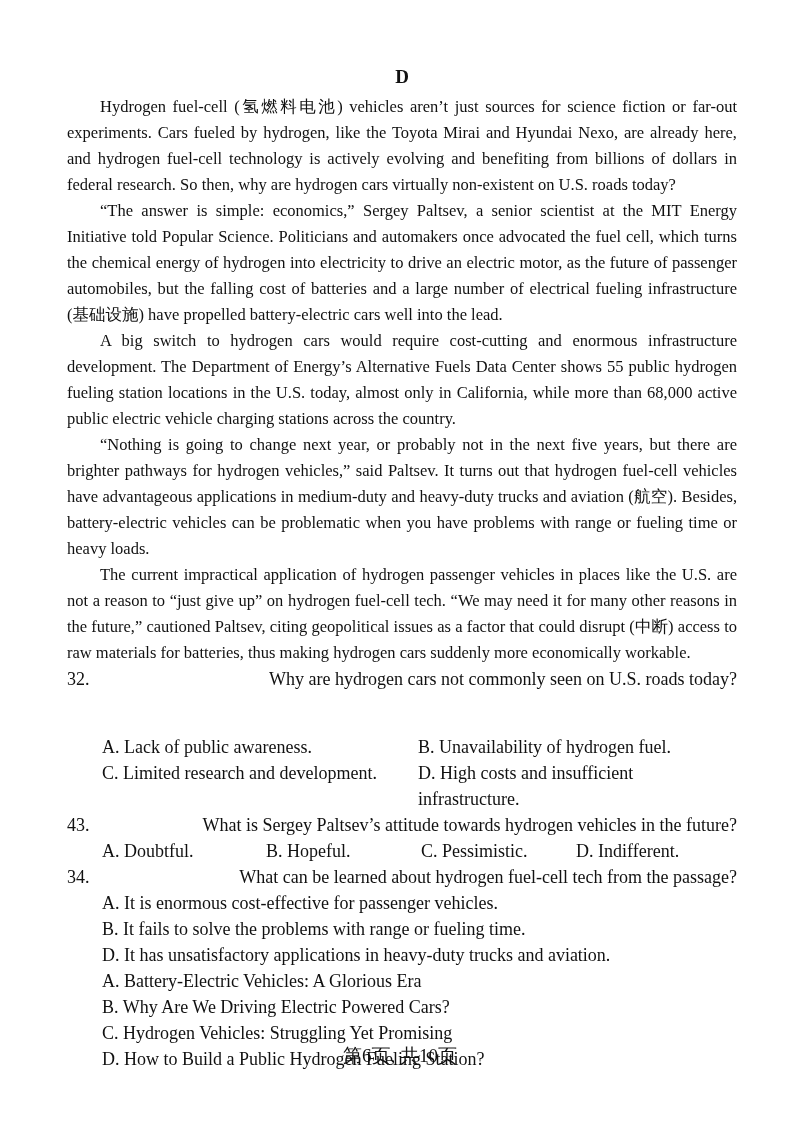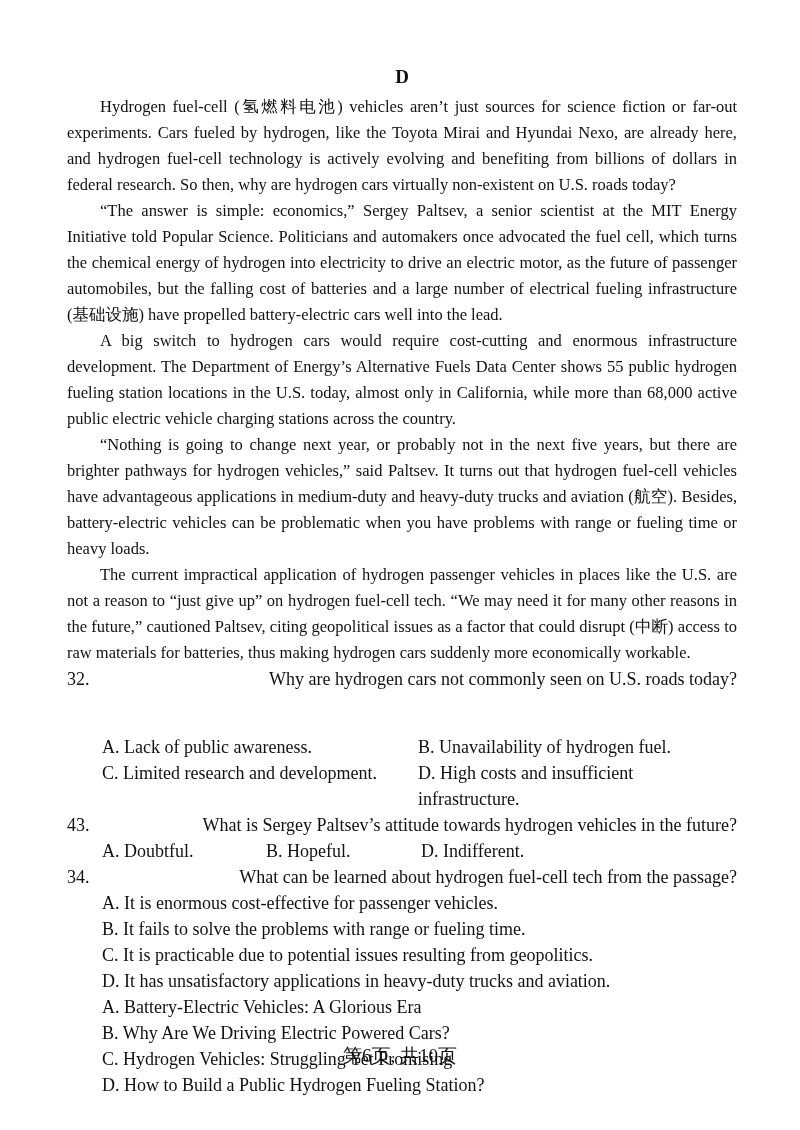--- a/index.html
+++ b/index.html
@@ -97,33 +97,33 @@
     </div>
 
     <div class="q">
       <div class="q-head">
         <span class="q-num">43.</span>
         <span class="q-text">What is Sergey Paltsev’s attitude towards hydrogen vehicles in the future?</span>
       </div>
       <div class="opts-4col">
         <div class="opt">A. Doubtful.</div>
         <div class="opt">B. Hopeful.</div>
+        <div class="opt">C. Pessimistic.</div>
         <div class="opt">D. Indifferent.</div>
       </div>
     </div>
 
     <div class="q">
       <div class="q-head">
         <span class="q-num">34.</span>
         <span class="q-text">What can be learned about hydrogen fuel-cell tech from the passage?</span>
       </div>
       <div class="opts-stack">
         <div class="opt">A. It is enormous cost-effective for passenger vehicles.</div>
         <div class="opt">B. It fails to solve the problems with range or fueling time.</div>
-        <div class="opt">C. It is practicable due to potential issues resulting from geopolitics.</div>
         <div class="opt">D. It has unsatisfactory applications in heavy-duty trucks and aviation.</div>
       </div>
     </div>
 
     <div class="q">
       <div class="opts-stack">
         <div class="opt">A. Battery-Electric Vehicles: A Glorious Era</div>
         <div class="opt">B. Why Are We Driving Electric Powered Cars?</div>
         <div class="opt">C. Hydrogen Vehicles: Struggling Yet Promising</div>
         <div class="opt">D. How to Build a Public Hydrogen Fueling Station?</div>

